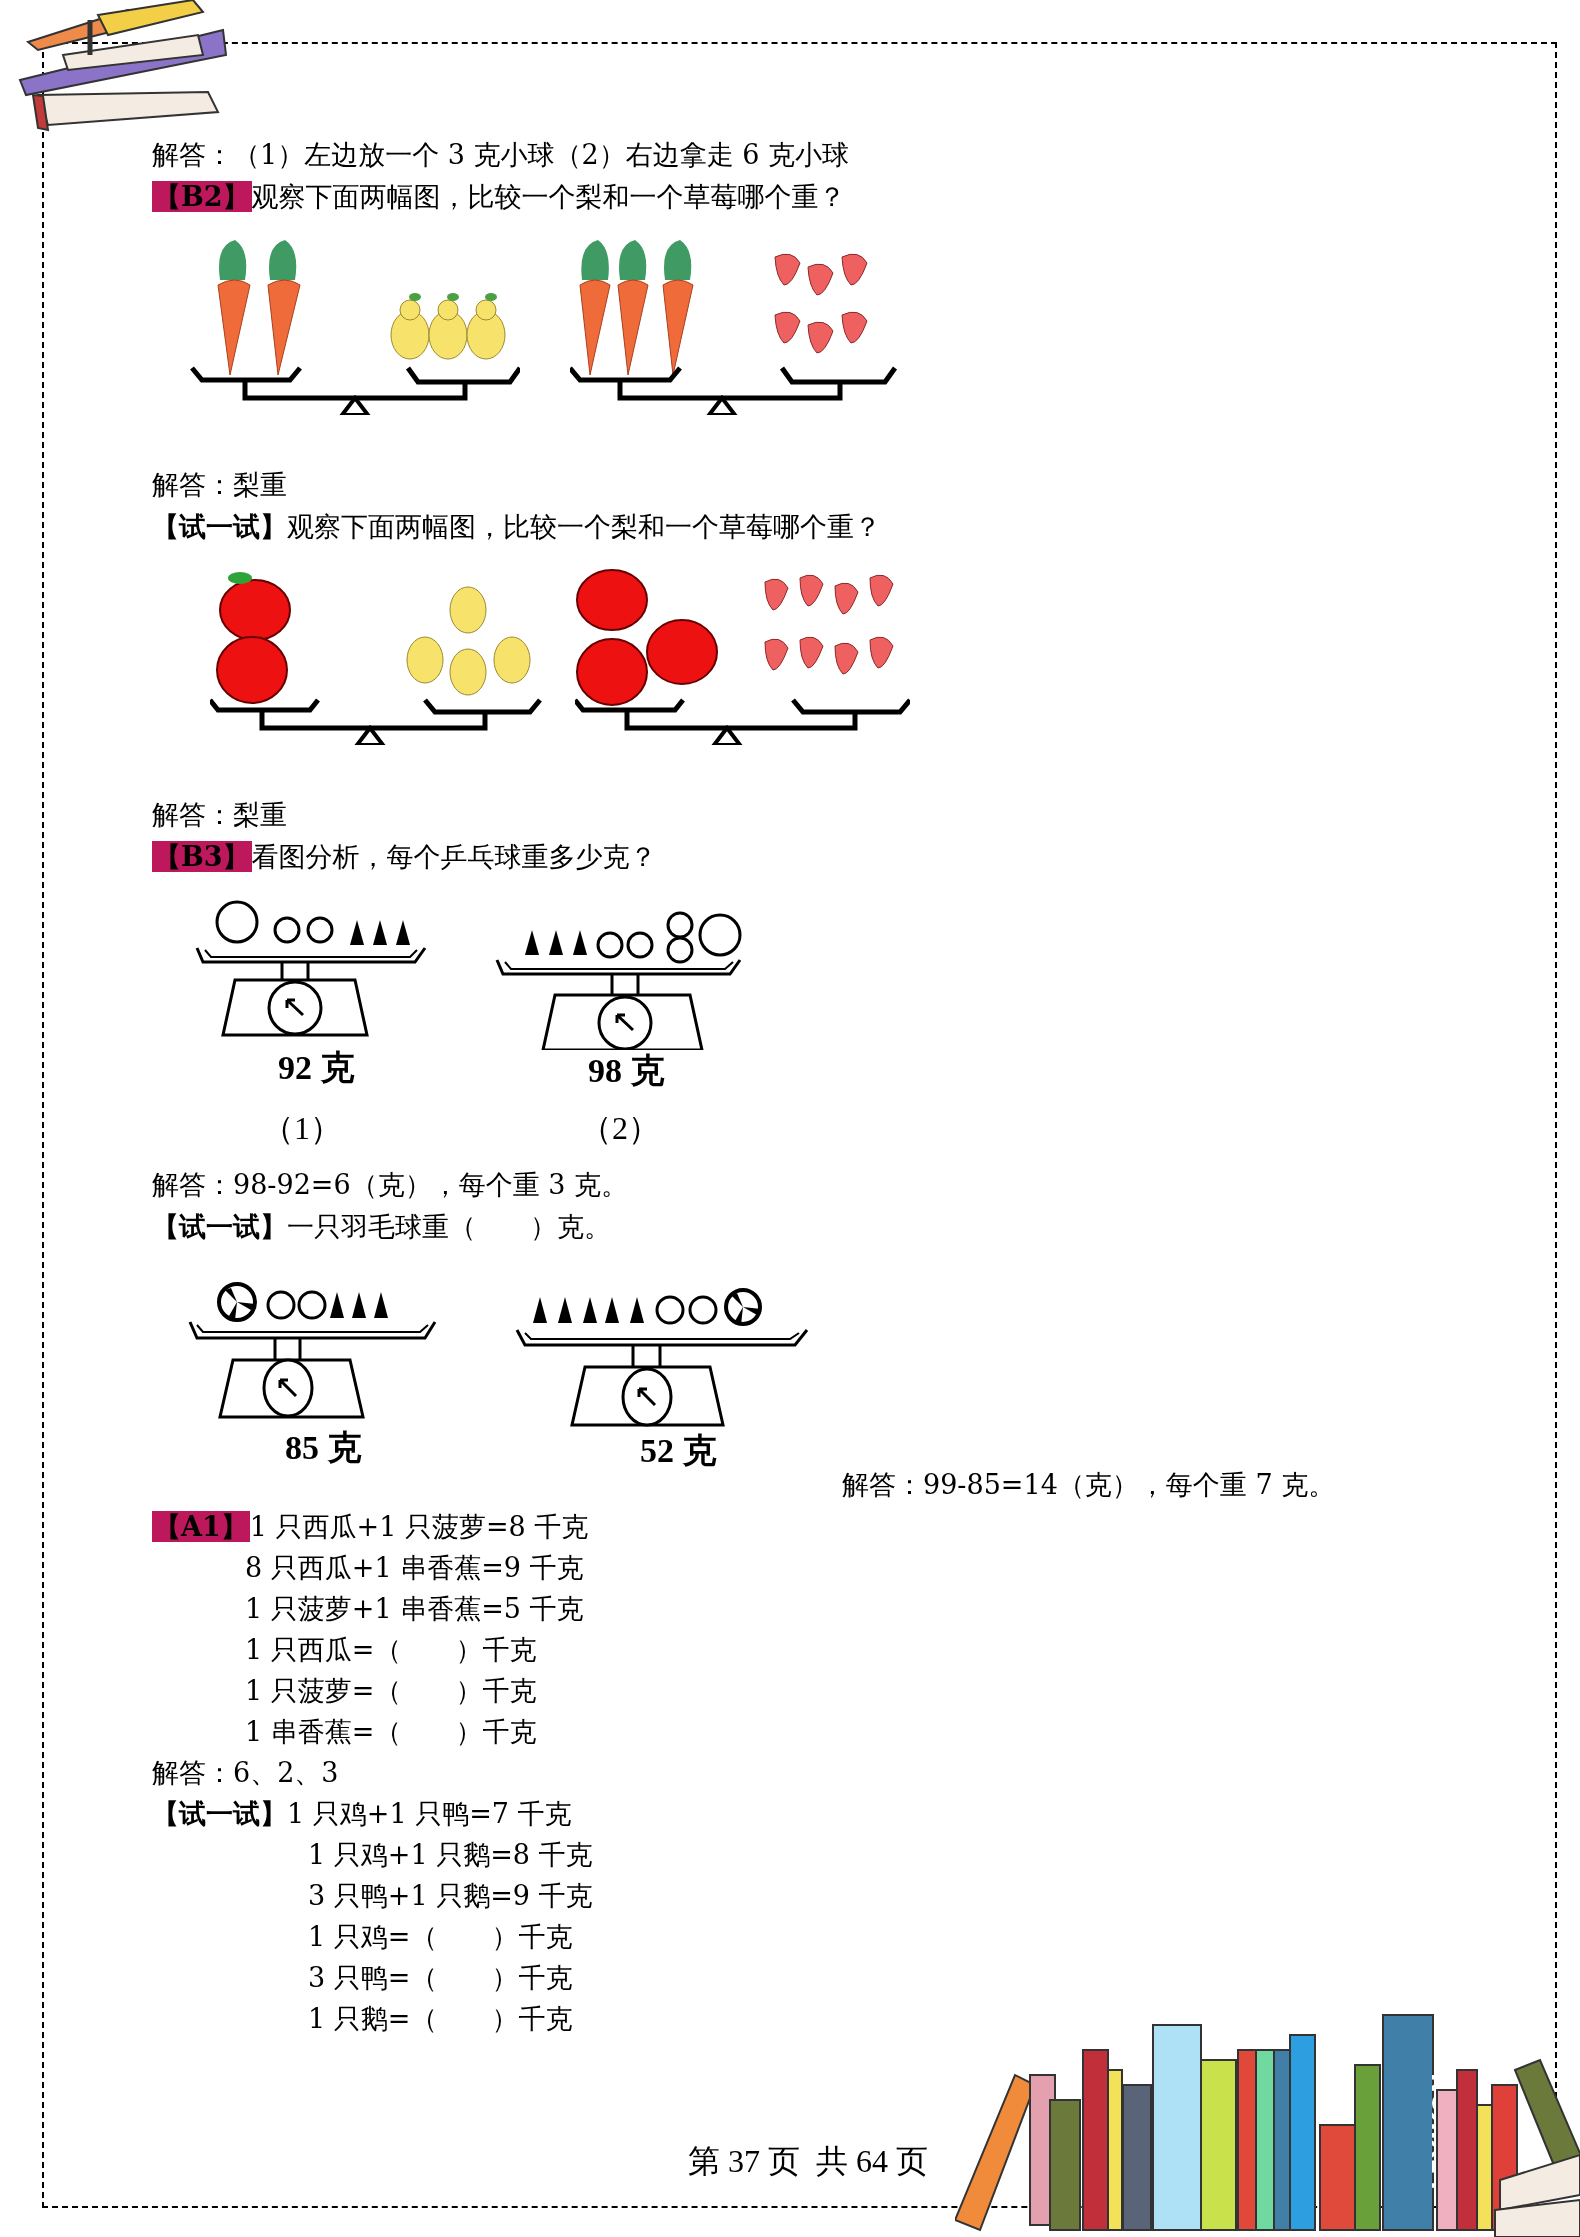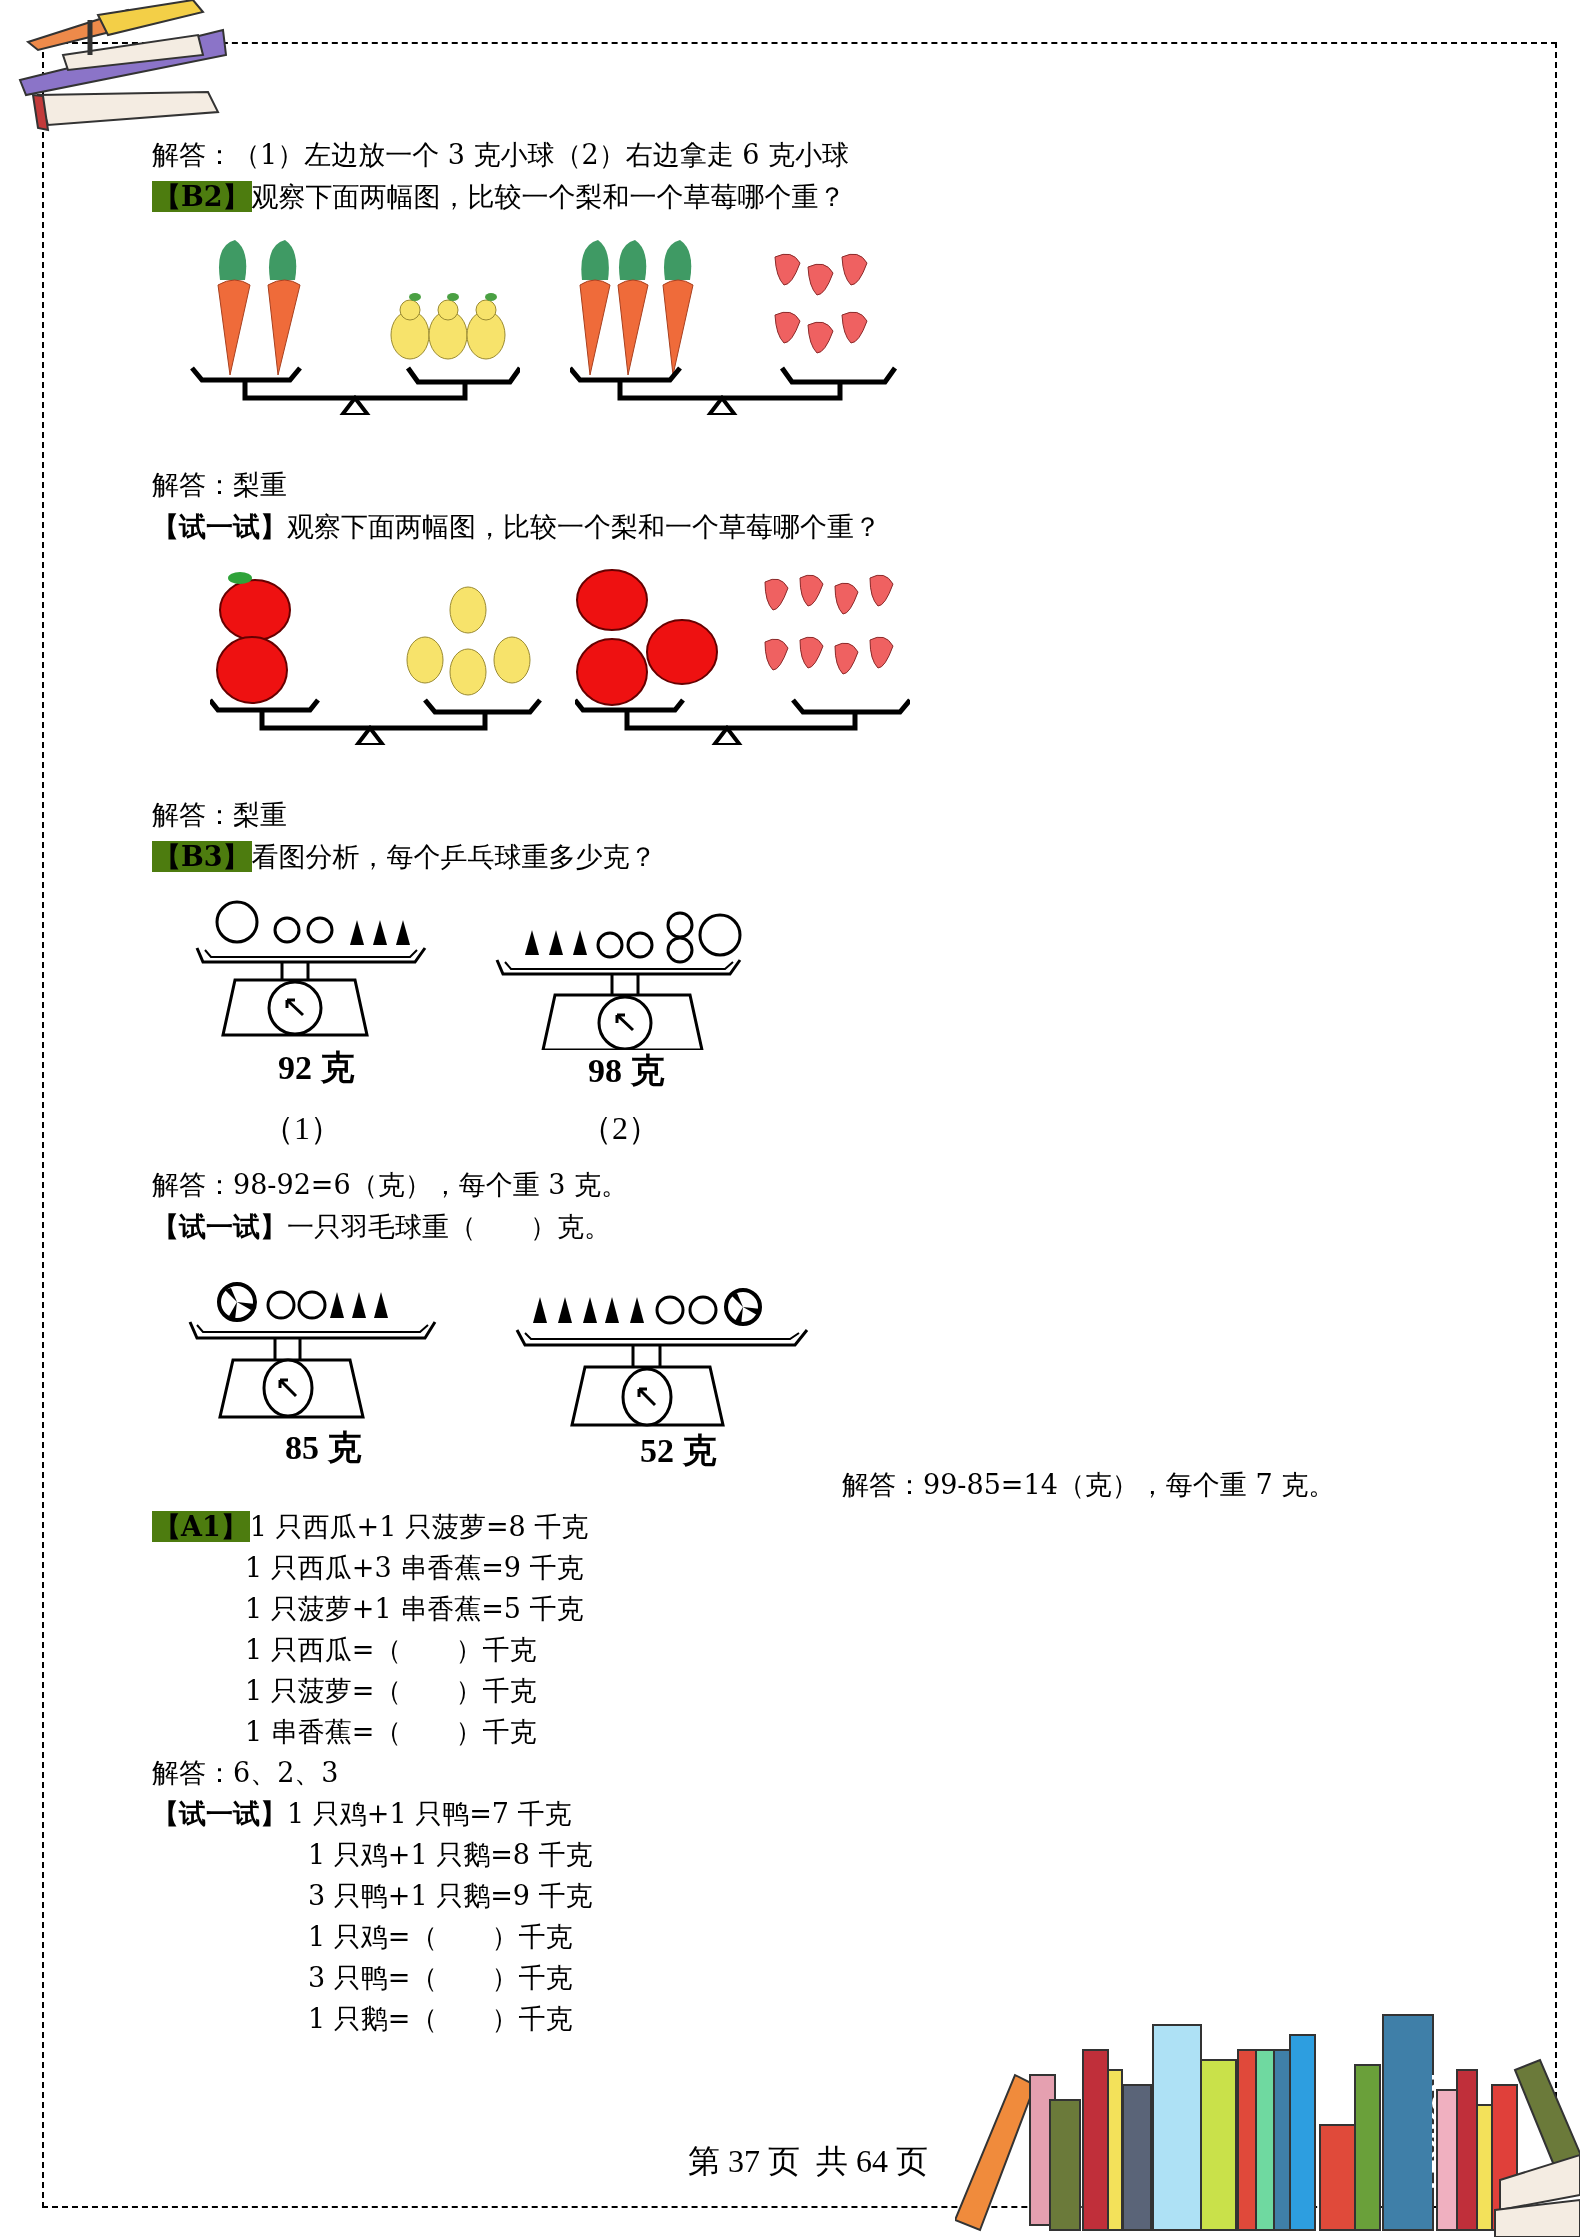--- a/index.html
+++ b/index.html
@@ -2,21 +2,21 @@
 <html><head>
 <meta charset="utf-8">
 <style>
   html, body { margin:0; padding:0; background:#ffffff; }
   body { width:1580px; height:2237px; position:relative; overflow:hidden;
          font-family:"DejaVu Serif","Liberation Serif",serif; color:#000; }
   .border { position:absolute; left:42px; top:42px; width:1515px; height:2166px;
             border:2.5px dashed #000; box-sizing:border-box; }
   .line { position:absolute; left:152px; font-size:27px; line-height:34px; white-space:pre; }
   .ans { color:#000000; }
-  .tag { background:#4d7c0f; padding:0 2px; }
+  .tag { background:#be185d; padding:0 2px; }
   .br { font-weight:bold; }
   .indent { position:absolute; font-size:27px; line-height:34px; white-space:pre; }
   .fig { position:absolute; }
   .cap { position:absolute; font-family:"Liberation Serif","DejaVu Serif",serif; font-weight:bold; font-size:34px; white-space:pre;margin-left:15px; }
   .sub { position:absolute; font-family:"Liberation Serif","DejaVu Serif",serif; font-size:32px; white-space:pre; }
   .footer { position:absolute; left:688px; top:2140px; font-size:32px; white-space:pre; font-family:"Liberation Serif","DejaVu Serif",serif; }
   .footer b { font-weight:normal; }
 </style>
 </head>
 <body>
@@ -224,21 +224,21 @@
   <path d="M118 60 L118 82 M145 60 L145 82" stroke="#000" stroke-width="3"></path>
   <path d="M70 82 L195 82 L208 140 L57 140 Z" fill="#fff" stroke="#000" stroke-width="3"></path>
   <ellipse cx="132" cy="112" rx="24" ry="28" fill="#fff" stroke="#000" stroke-width="3"></ellipse>
   <path d="M140 120 L124 104 M124 104 L124 112 M124 104 L132 104" stroke="#000" stroke-width="3"></path>
 </svg>
 <div class="cap" style="left:625px;top:1428px">52 克</div>
 
 <div class="line ans" style="left:842px;top:1468px">解答：99-85=14（克），每个重 7 克。</div>
 
 <div class="line" style="top:1510px"><span class="tag br">【A1】</span><span>1 只西瓜+1 只菠萝=8 千克</span></div>
-<div class="indent" style="left:245px;top:1551px">1 只西瓜+3 串香蕉=9 千克</div>
+<div class="indent" style="left:245px;top:1551px">8 只西瓜+1 串香蕉=9 千克</div>
 <div class="indent" style="left:245px;top:1592px">1 只菠萝+1 串香蕉=5 千克</div>
 <div class="indent" style="left:245px;top:1633px">1 只西瓜=（　　）千克</div>
 <div class="indent" style="left:245px;top:1674px">1 只菠萝=（　　）千克</div>
 <div class="indent" style="left:245px;top:1715px">1 串香蕉=（　　）千克</div>
 <div class="line ans" style="top:1756px">解答：6、2、3</div>
 
 <div class="line" style="top:1797px"><span class="br">【试一试】</span><span>1 只鸡+1 只鸭=7 千克</span></div>
 <div class="indent" style="left:308px;top:1838px">1 只鸡+1 只鹅=8 千克</div>
 <div class="indent" style="left:308px;top:1879px">3 只鸭+1 只鹅=9 千克</div>
 <div class="indent" style="left:308px;top:1920px">1 只鸡=（　　）千克</div>

